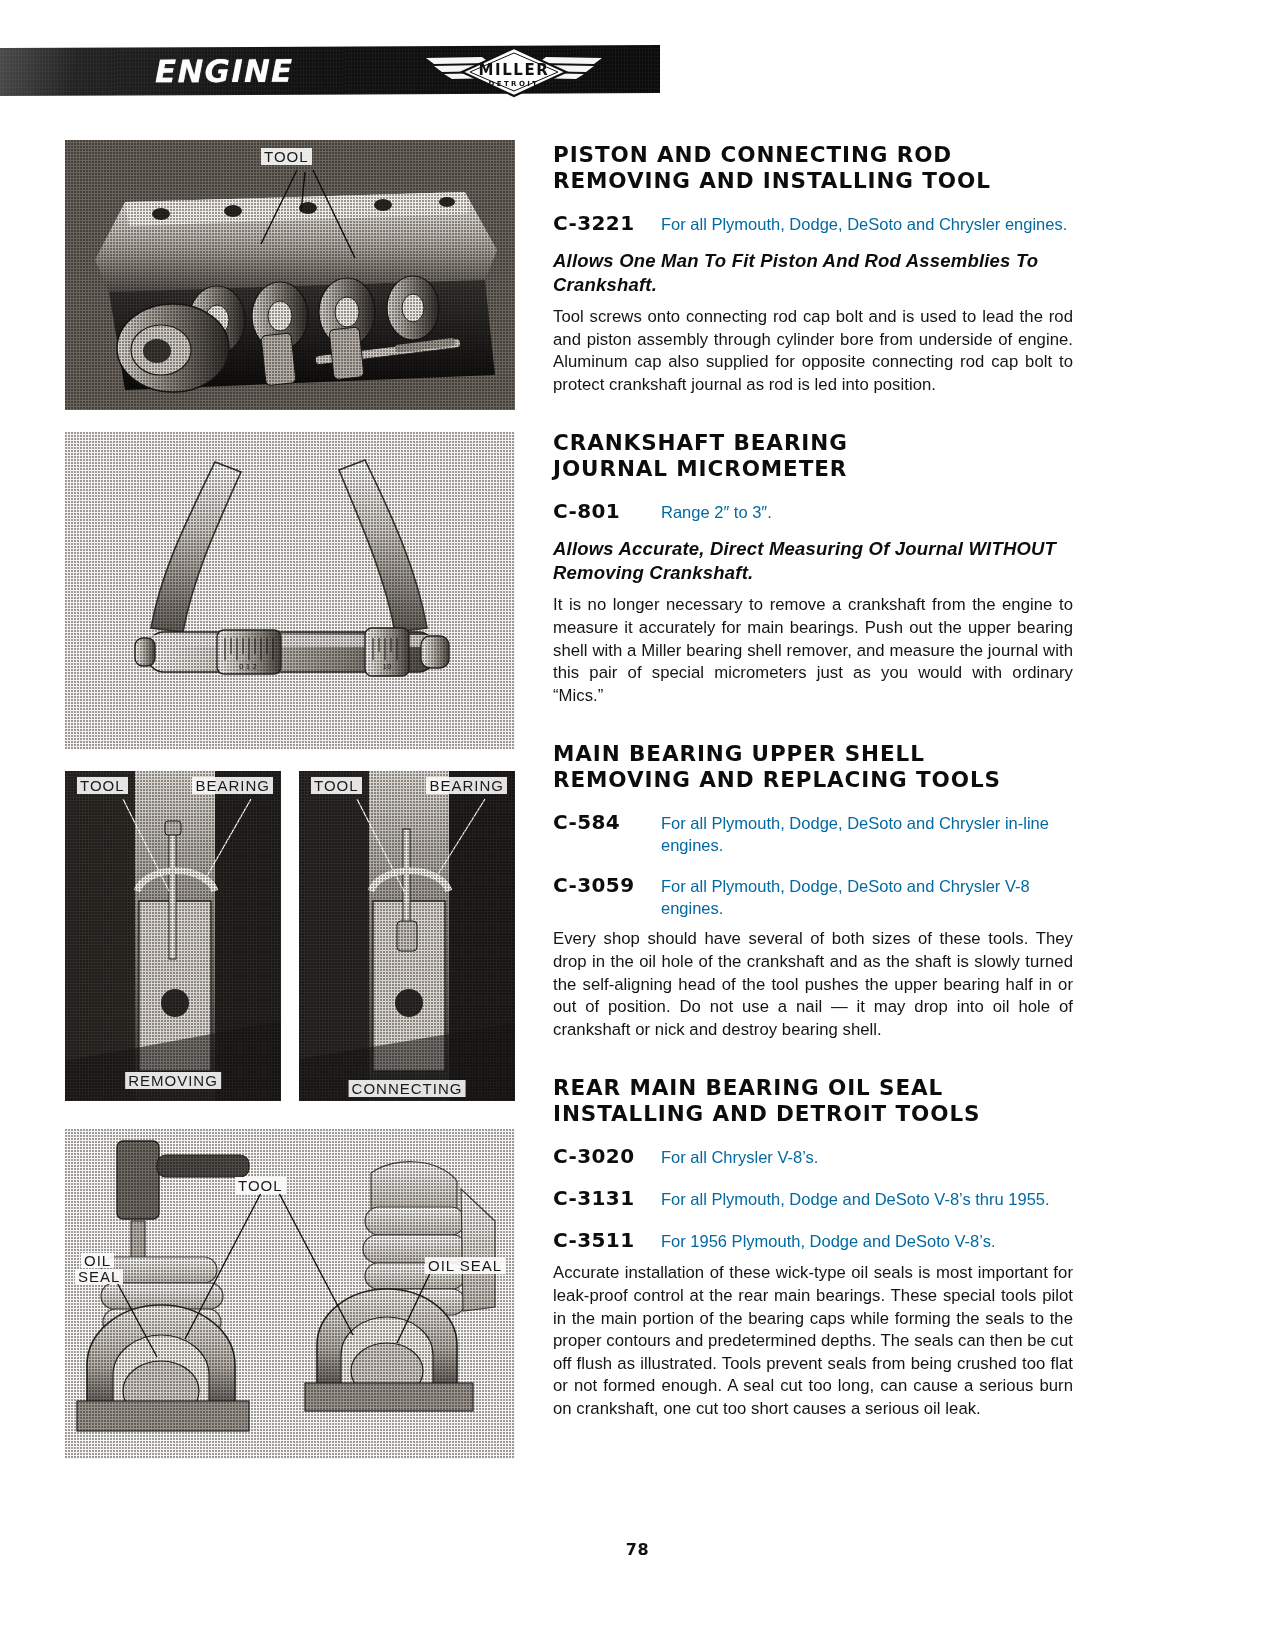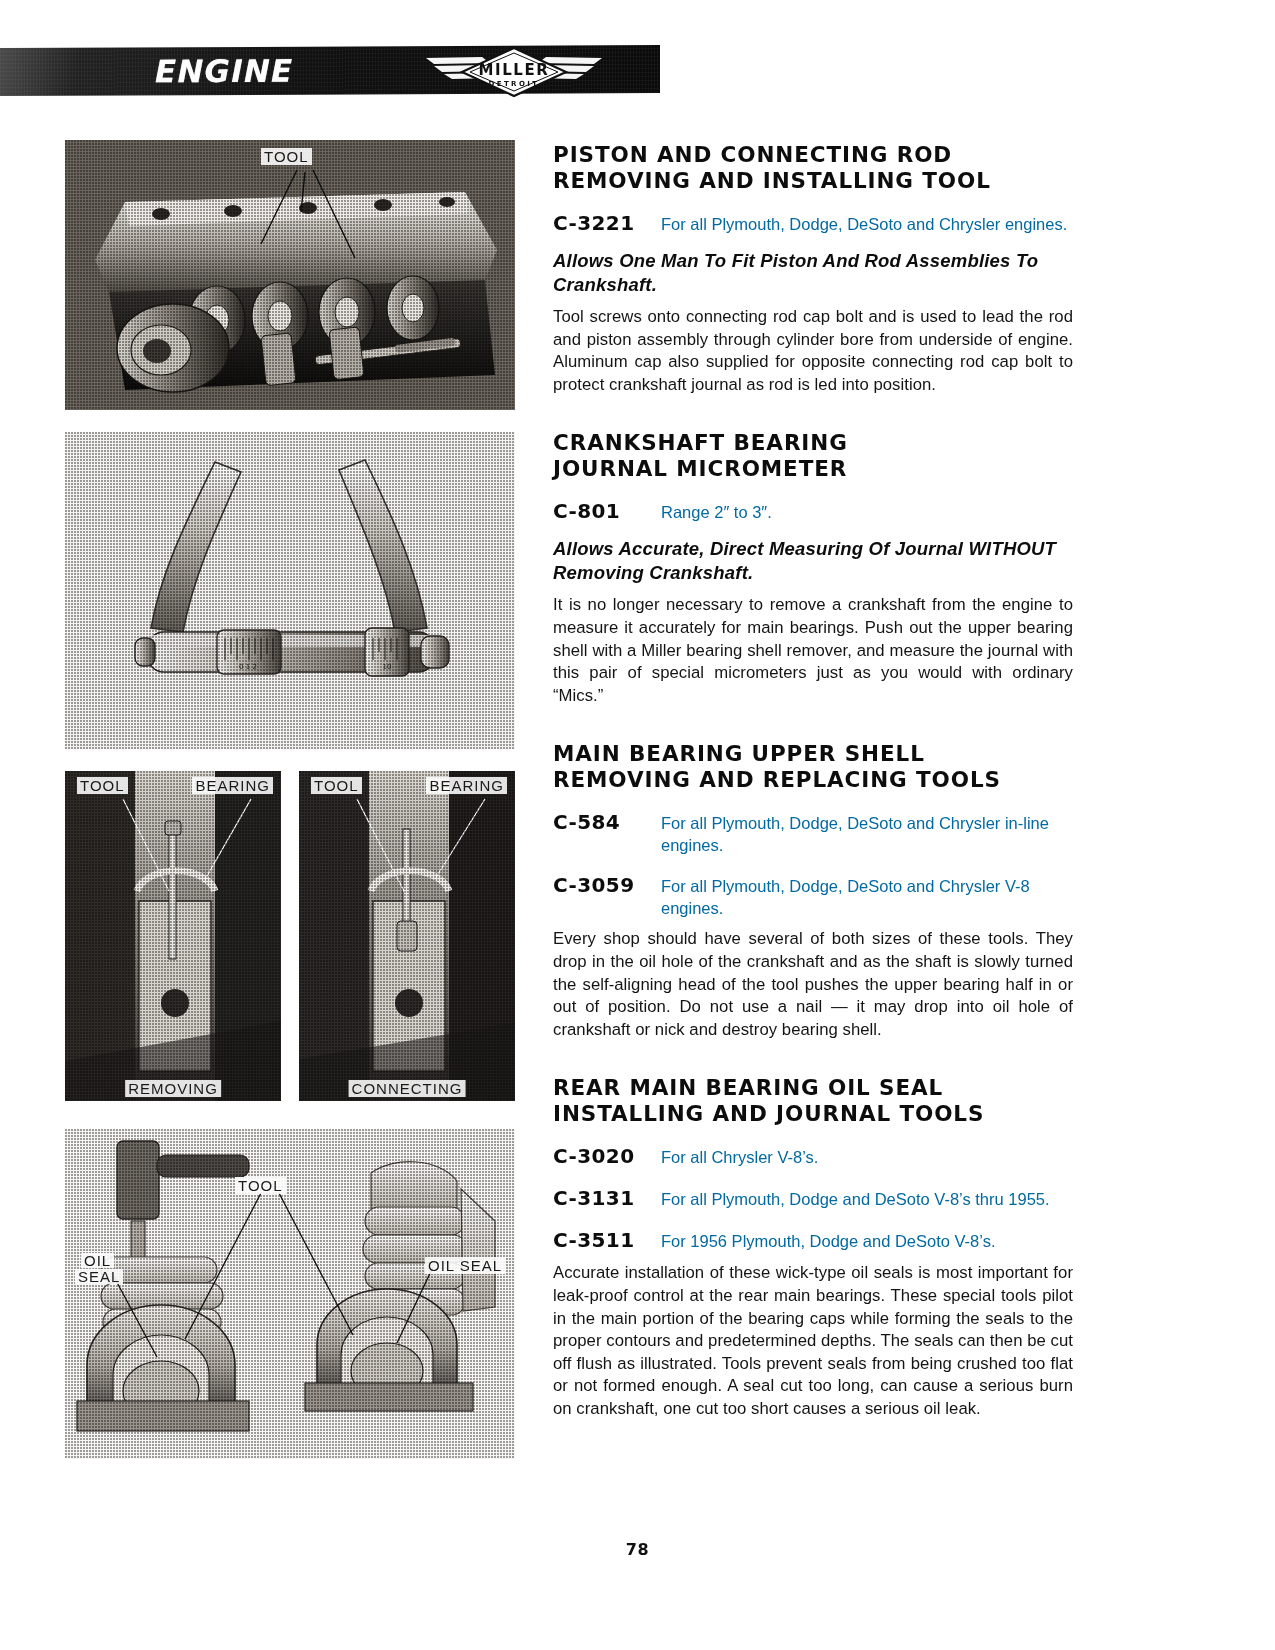--- a/index.html
+++ b/index.html
@@ -363,21 +363,21 @@
 
         <path d="M0 290 L216 250 L216 330 L0 330 Z" fill="#1c1a18" opacity=".55"></path>
 
         <g stroke="#fff" stroke-width="1.3" fill="none">
           <path d="M58 28 L104 120"></path>
           <path d="M186 28 L138 112"></path>
         </g>
       </svg>
       <span class="photo-label" style="left:12px; top:6px;">TOOL</span>
       <span class="photo-label" style="right:8px; top:6px;">BEARING</span>
-      <span class="photo-label" style="left:50%; transform:translateX(-50%); bottom:4px;">REMOVING</span>
+      <span class="photo-label" style="left:50%; transform:translateX(-50%); bottom:12px;">REMOVING</span>
     </div>
 
     <div class="figure halftone">
       <svg width="216" height="330" viewBox="0 0 216 330" style="position:absolute;inset:0;">
         <rect width="216" height="330" fill="#4b4741"></rect>
         <rect x="0" y="0" width="70" height="330" fill="#2c2926"></rect>
         <rect x="150" y="0" width="66" height="330" fill="#221f1d"></rect>
         <rect x="70" y="0" width="80" height="330" fill="url(#b1)"></rect>
         <rect x="74" y="130" width="72" height="170" fill="#d9d5ce" stroke="#2a2724" stroke-width="1.4"></rect>
         <circle cx="110" cy="232" r="14" fill="#2e2b28"></circle>
@@ -501,21 +501,21 @@
     <div class="partrow">
       <div class="partno">C-3059</div>
       <div class="partdesc">For all Plymouth, Dodge, DeSoto and Chrysler V-8 engines.</div>
     </div>
     <p class="body" style="margin-top:9px;">Every shop should have several of both sizes of these tools.  They drop in the oil hole of the crankshaft and as the shaft is slowly turned the self-aligning head of the tool pushes the upper bearing half in or out of position.  Do not use a nail — it may drop into oil hole of crankshaft or nick and destroy bearing shell.</p>
   </div>
 
   <div class="section">
     <h2 class="sec-title">
       <span>REAR MAIN BEARING OIL SEAL</span><br>
-      <span>INSTALLING AND JOURNAL TOOLS</span>
+      <span>INSTALLING AND DETROIT TOOLS</span>
     </h2>
     <div class="partrow">
       <div class="partno">C-3020</div>
       <div class="partdesc">For all Chrysler V-8’s.</div>
     </div>
     <div class="partrow">
       <div class="partno">C-3131</div>
       <div class="partdesc">For all Plymouth, Dodge and DeSoto V-8’s thru 1955.</div>
     </div>
     <div class="partrow">

